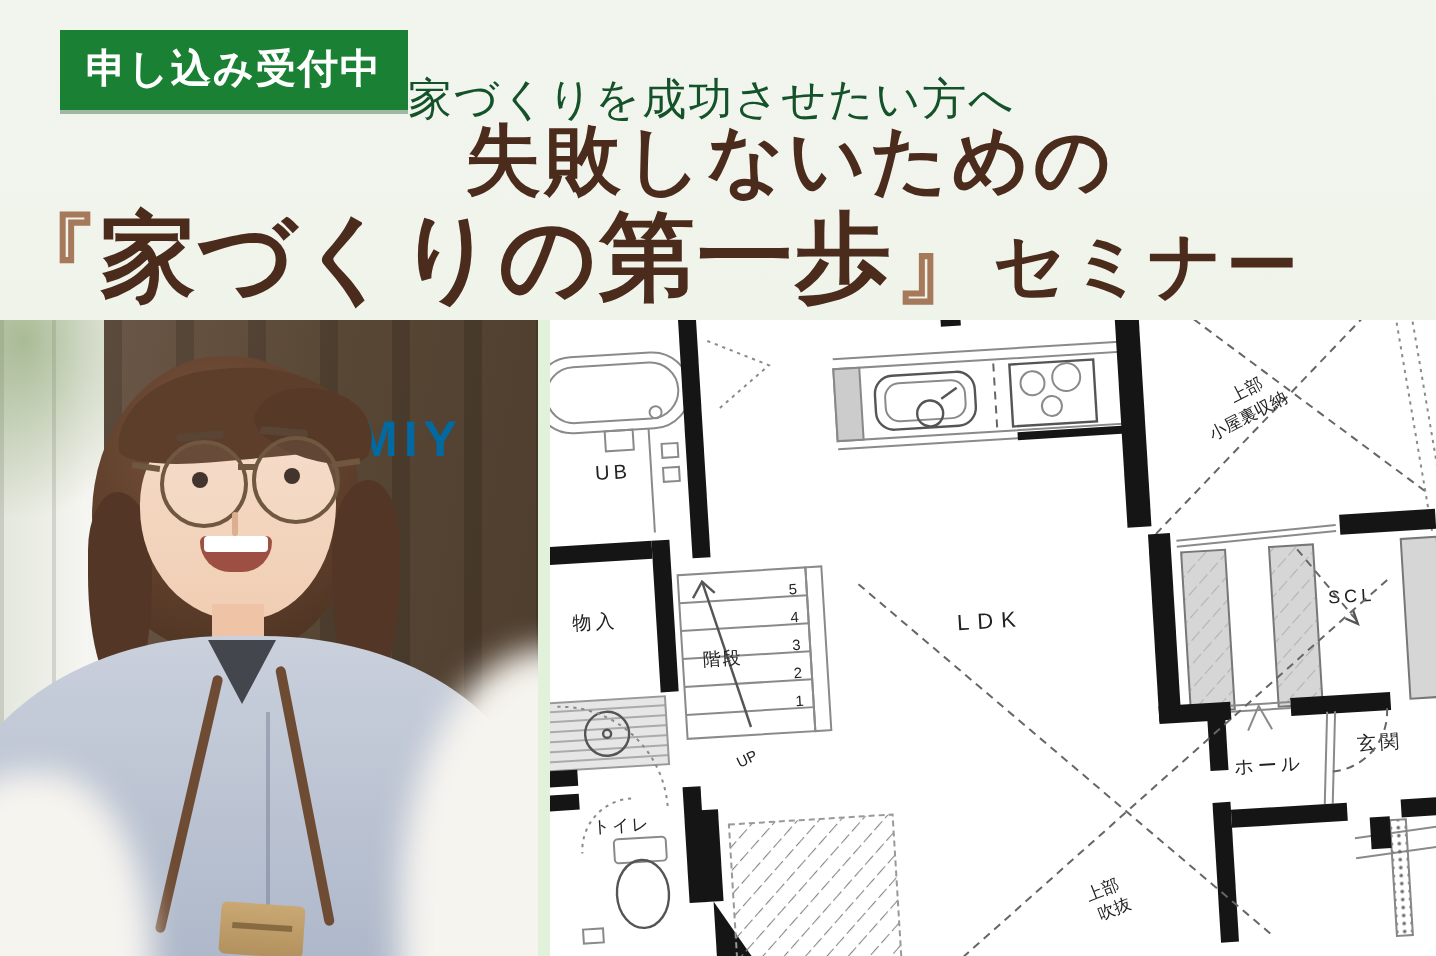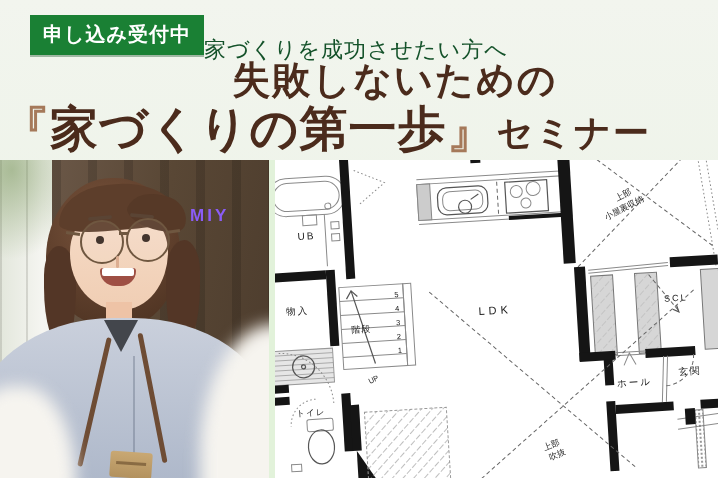--- a/index.html
+++ b/index.html
@@ -27,22 +27,22 @@
   .ph-window{position:absolute;left:0;top:0;width:120px;height:318px;
      background:linear-gradient(90deg,#e3e7dc 0%,#f5f5f1 35%,#ecefe7 100%);}
   .ph-folds{position:absolute;left:0;top:0;width:120px;height:318px;
      background:repeating-linear-gradient(90deg,rgba(110,110,100,.22) 0 2px,transparent 2px 26px);}
   .ph-green{position:absolute;left:0;top:0;width:80px;height:100px;
      background:radial-gradient(ellipse at 15% 10%,rgba(118,148,88,.55),transparent 70%);}
   .ph-curtain{position:absolute;left:52px;top:0;width:217px;height:318px;
      background:linear-gradient(100deg,#6a5747 0%,#594735 45%,#4c3c2d 100%);}
   .ph-curtain:after{content:"";position:absolute;inset:0;
      background:repeating-linear-gradient(90deg,rgba(0,0,0,.14) 0 9px,transparent 9px 36px);}
-  .ph-miy{position:absolute;left:190px;top:46px;font-size:17px;font-weight:700;
-     color:#8b5cf6;letter-spacing:3px;}
+  .ph-miy{position:absolute;left:178px;top:46px;font-size:25px;font-weight:700;
+     color:#0369a1;letter-spacing:3px;}
   .hair-back{position:absolute;left:46px;top:18px;width:134px;height:150px;
      border-radius:50% 50% 46% 54%/55% 50% 52% 48%;
      background:radial-gradient(circle at 45% 30%,#7b553d 0%,#5d3e2b 55%,#49301f 100%);}
   .lock-l{position:absolute;left:44px;top:86px;width:32px;height:104px;background:#533626;
      border-radius:46% 54% 40% 60%/28% 30% 62% 60%;}
   .lock-r{position:absolute;left:166px;top:80px;width:34px;height:112px;background:#533626;
      border-radius:54% 46% 60% 40%/30% 28% 60% 62%;}
   .face{position:absolute;left:70px;top:44px;width:98px;height:106px;
      border-radius:50% 50% 48% 52%/46% 46% 56% 54%;
      background:linear-gradient(180deg,#f6dcc8 0%,#f0ceb4 100%);}

